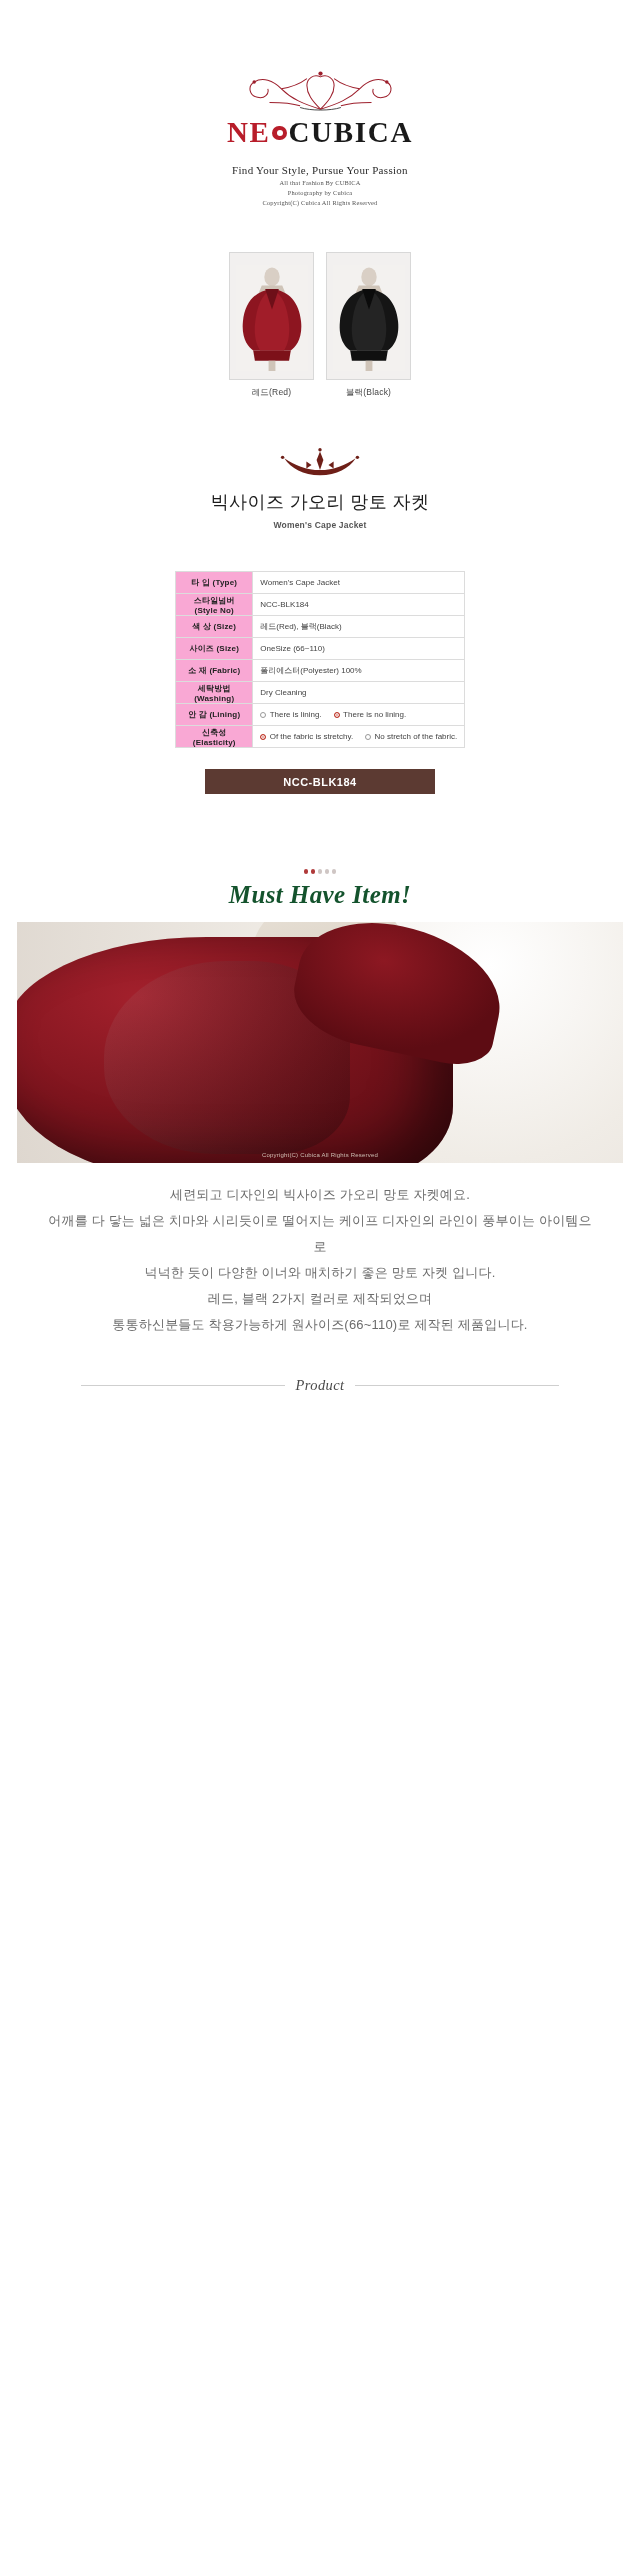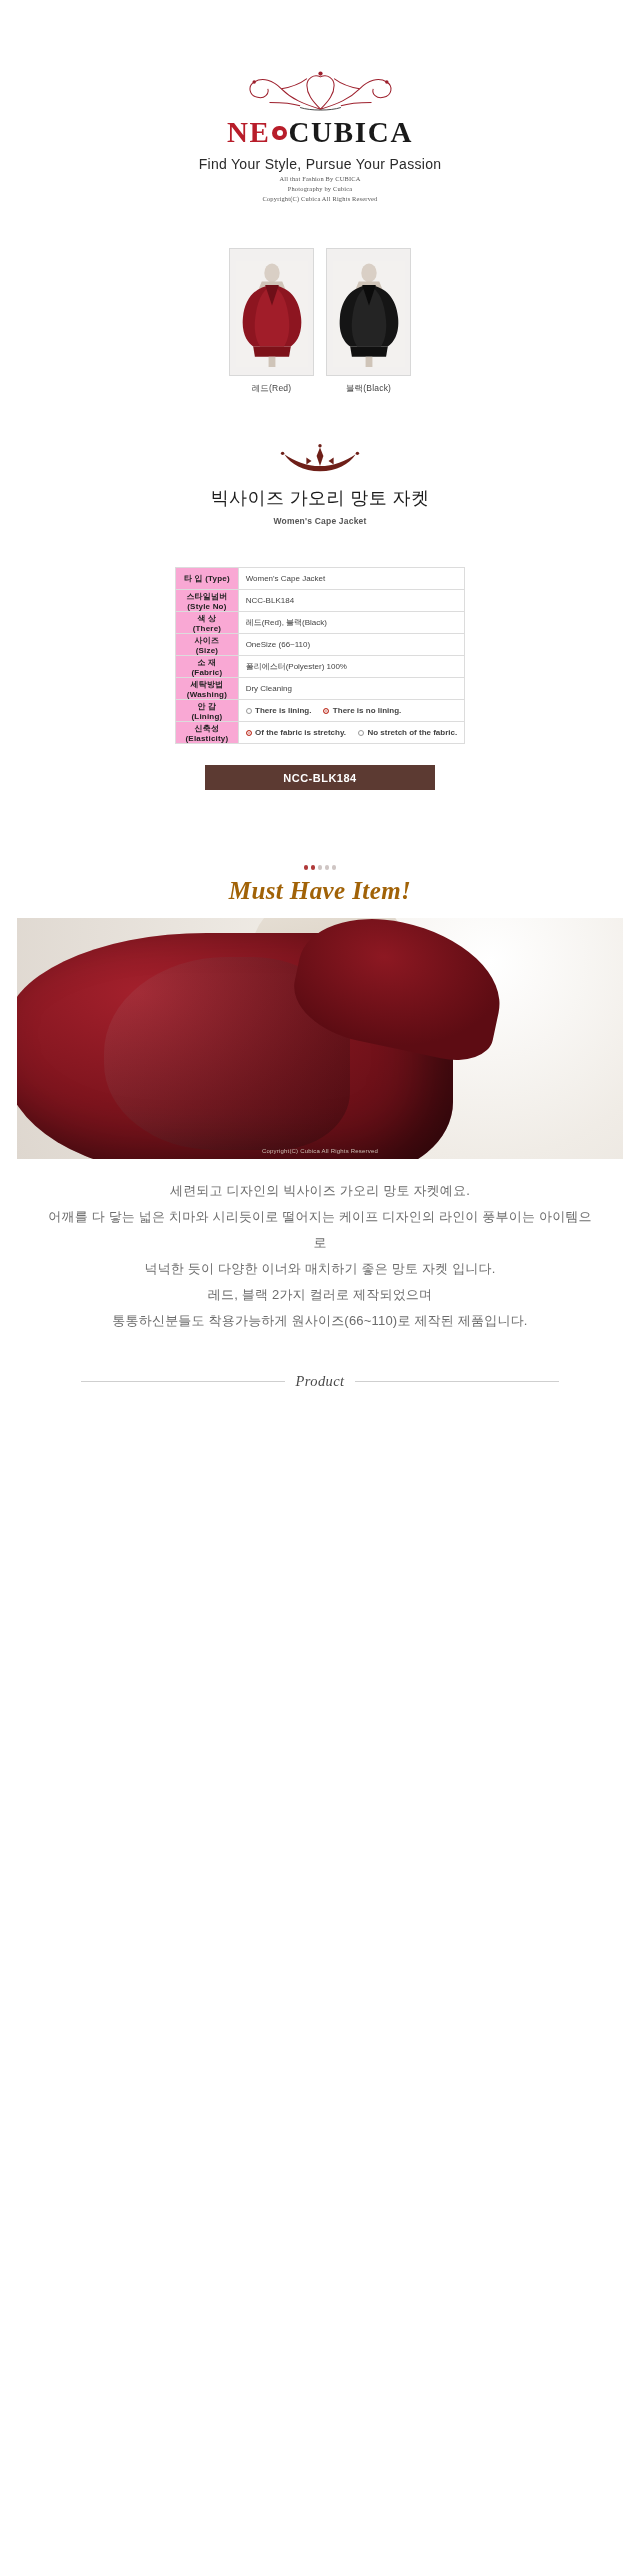--- a/index.html
+++ b/index.html
@@ -51,24 +51,24 @@
   }
   .logo-dot::after {
     content: "";
     position: absolute;
     left: 4.3px; top: 4.3px;
     width: 6px; height: 6px;
     border-radius: 50%;
     background: #fff;
   }
   .logo-tag {
-    font-family: Liberation Sans, sans-serif;
-    font-size: 14px;
+    font-family: Liberation Serif, serif;
+    font-size: 11px;
     color: #2a2a2a;
-    margin-top: 9px;
+    margin-top: 17px;
     letter-spacing: 0.3px;
   }
   .logo-sub {
     font-family: "Liberation Serif", serif;
     font-size: 6.4px;
     color: #555;
     margin-top: 2.6px;
     line-height: 1.55;
     letter-spacing: 0.2px;
   }
@@ -140,21 +140,21 @@
     background: #f9a8d4;
     color: #222;
     font-weight: bold;
     text-align: center;
     letter-spacing: 0.2px;
   }
   table.spec td {
     color: #444;
     text-align: left;
   }
-  .radio-row { display: flex; gap: 12px; align-items: center; font-weight: bold; }
+  .radio-row { display: flex; gap: 12px; align-items: center; }
   .radio-opt { display: flex; align-items: center; gap: 3.4px; white-space: nowrap; }
   .radio {
     width: 6px; height: 6px;
     border-radius: 50%;
     border: 0.9px solid #999;
     display: inline-block;
     background: #fff;
   }
   .radio.on { border-color: #c0392b; background: #c0392b; box-shadow: inset 0 0 0 1.3px #fff; }
 
@@ -185,21 +185,21 @@
   
   .must-block { text-align: center; margin-top: 75px; }
   .dots { display: flex; justify-content: center; gap: 2.6px; margin-bottom: 6.8px; }
   .dots span { width: 4.3px; height: 4.3px; border-radius: 50%; background: #cfc6c4; }
   .dots span.r { background: #b03a3a; }
   .must-text {
     font-family: "Liberation Serif", serif;
     font-style: italic;
     font-weight: bold;
     font-size: 25px;
-    color: #a16207;
+    color: #14532d;
     letter-spacing: 0.4px;
   }
 
   
   .hero {
     width: 606px;
     height: 241px;
     margin: 13.7px auto 0;
     position: relative;
     overflow: hidden;
@@ -376,21 +376,21 @@
       <tbody>
         <tr>
           <th>타  입 (Type)</th>
           <td>Women's Cape Jacket</td>
         </tr>
         <tr>
           <th>스타일넘버 (Style No)</th>
           <td>NCC-BLK184</td>
         </tr>
         <tr>
-          <th>색  상 (There)</th>
+          <th>색  상 (Size)</th>
           <td>레드(Red), 블랙(Black)</td>
         </tr>
         <tr>
           <th>사이즈 (Size)</th>
           <td>OneSize (66~110)</td>
         </tr>
         <tr>
           <th>소  재 (Fabric)</th>
           <td>폴리에스터(Polyester) 100%</td>
         </tr>

